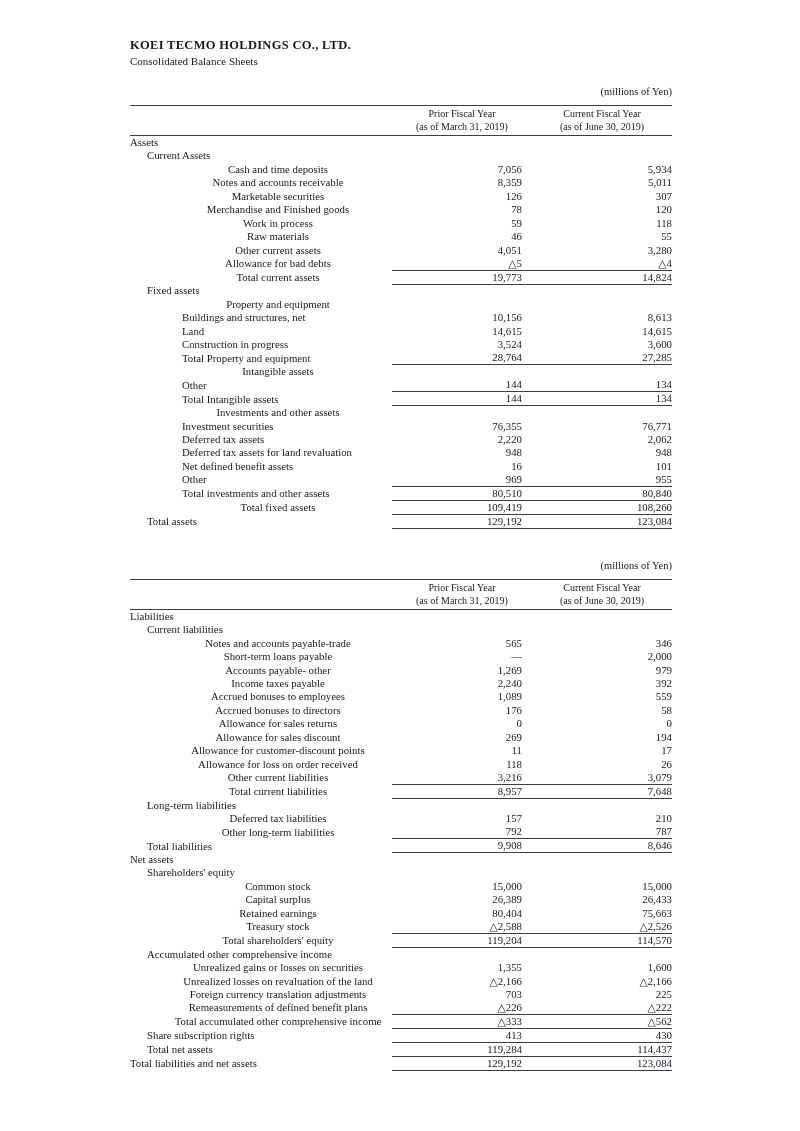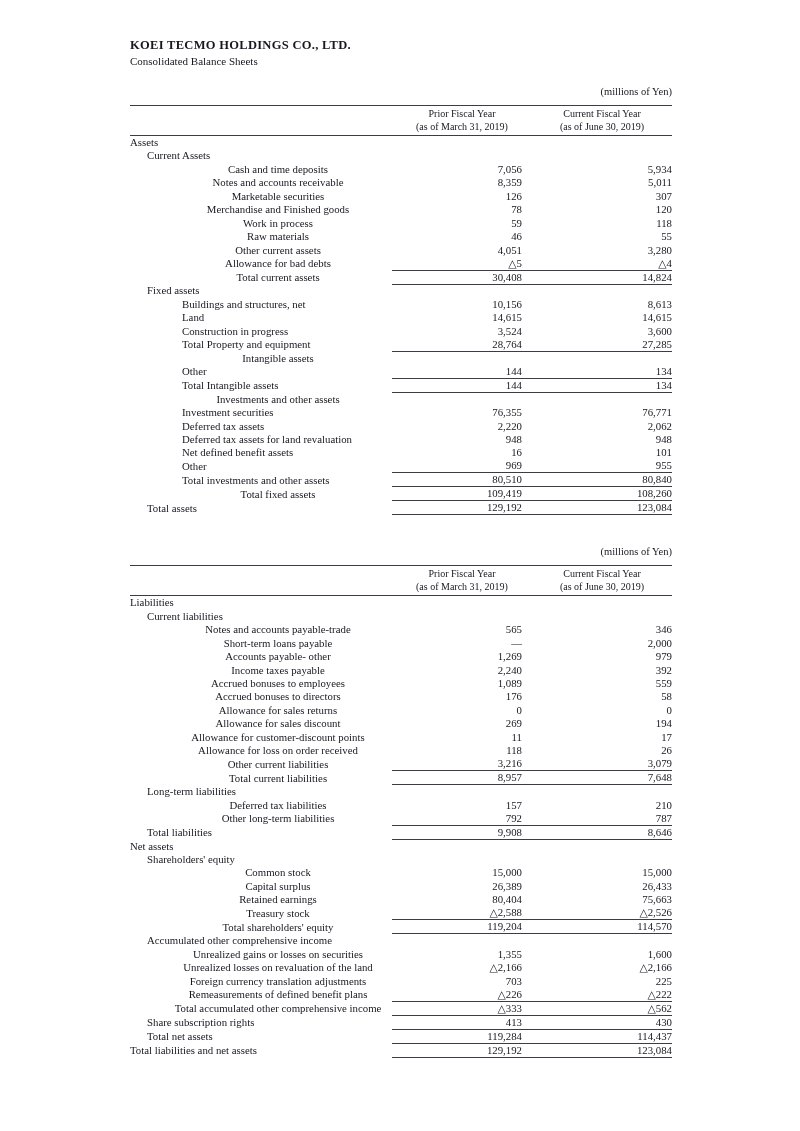--- a/index.html
+++ b/index.html
@@ -147,25 +147,30 @@
             <td class="num prior">4,051</td>
             <td class="num current">3,280</td>
           </tr>
           <tr class="rule">
             <td class="lbl ind2">Allowance for bad debts</td>
             <td class="num prior">△5</td>
             <td class="num current">△4</td>
           </tr>
           <tr class="rule">
             <td class="lbl ind2">Total current assets</td>
-            <td class="num prior">30,408</td>
+            <td class="num prior">19,773</td>
             <td class="num current">14,824</td>
           </tr>
           <tr>
             <td class="lbl ind1">Fixed assets</td>
+            <td class="num prior"></td>
+            <td class="num current"></td>
+          </tr>
+          <tr>
+            <td class="lbl ind2">Property and equipment</td>
             <td class="num prior"></td>
             <td class="num current"></td>
           </tr>
           <tr>
             <td class="lbl ind3">Buildings and structures, net</td>
             <td class="num prior">10,156</td>
             <td class="num current">8,613</td>
           </tr>
           <tr>
             <td class="lbl ind3">Land</td>

